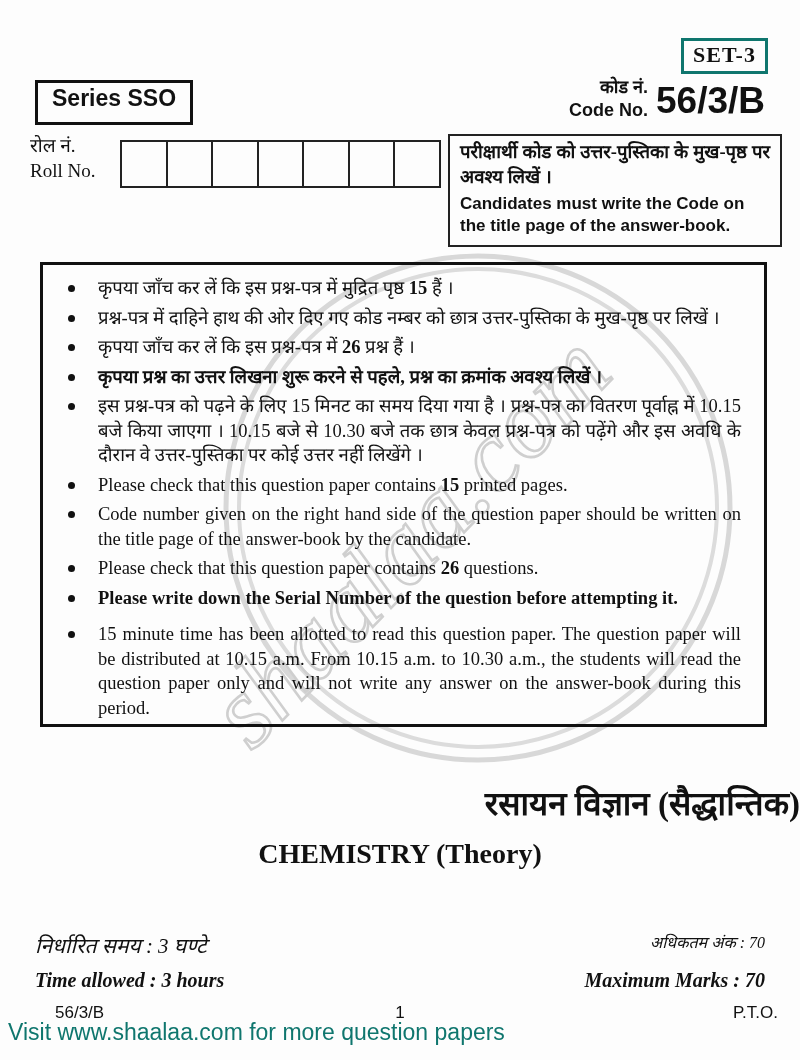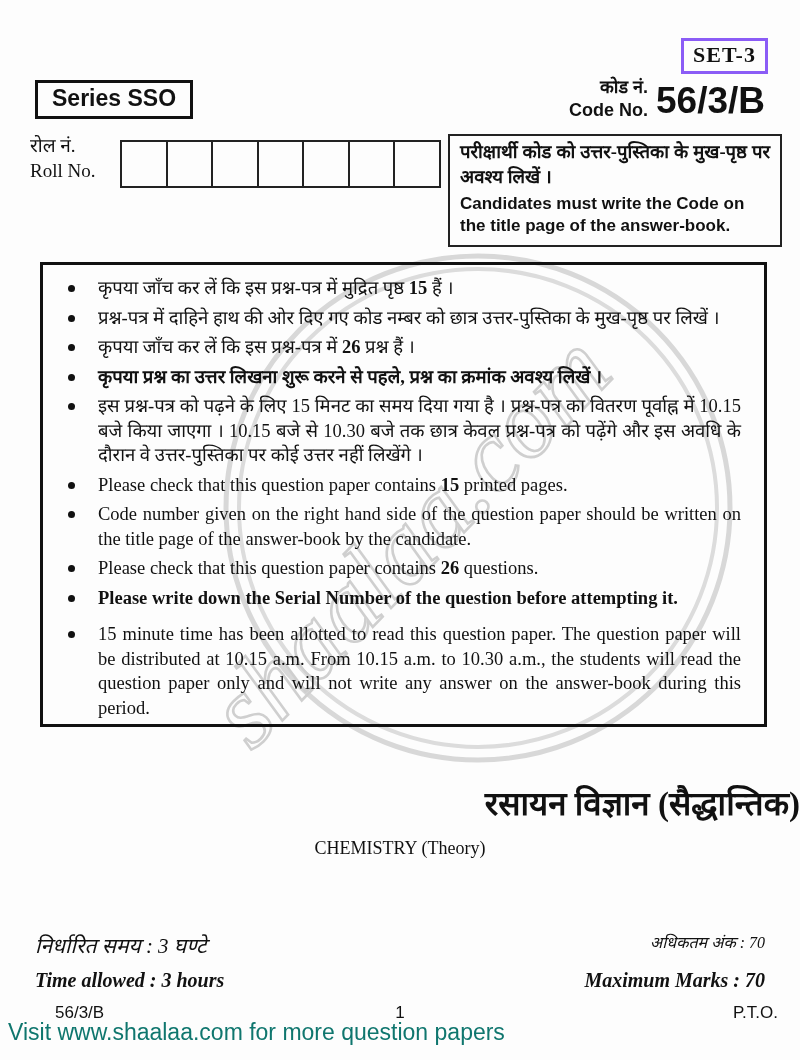--- a/index.html
+++ b/index.html
@@ -7,23 +7,23 @@
     position:relative;width:800px;height:1060px;margin:0 auto;
     background:#fdfdfd;color:#111;overflow:hidden;
     font-family:"Liberation Serif","DejaVu Serif",serif;
   }
   .sans{font-family:"Liberation Sans","DejaVu Sans",sans-serif;}
   .abs{position:absolute;}
   
   .wm{position:absolute;left:0;top:0;width:800px;height:1060px;z-index:0;pointer-events:none;}
   .content{position:relative;z-index:1;}
   
-  .set-box{left:681px;top:38px;border:3px solid #8b5cf6;padding:1px 9px 3px;
+  .set-box{left:681px;top:38px;border:3px solid #0f766e;padding:1px 9px 3px;
            font-weight:bold;font-size:22px;letter-spacing:1px;}
-  .series-box{left:35px;top:80px;border:3px solid #111;padding:2px 14px 4px;
+  .series-box{left:35px;top:80px;border:3px solid #111;padding:2px 14px 10px;
            font-weight:bold;font-size:23px;}
   .code-block{left:500px;top:76px;width:148px;text-align:right;line-height:23px;
            font-weight:bold;font-size:18px;}
   .code-value{left:656px;top:80px;font-weight:bold;font-size:37px;letter-spacing:0px;}
   
   .roll-labels{left:30px;top:133px;font-size:19px;line-height:25px;}
   .roll-cells{left:120px;top:140px;display:flex;}
   .roll-cell{width:44px;height:44px;border:2.5px solid #222;margin-left:-2.5px;background:#fdfdfd;}
   .roll-cell:first-child{margin-left:0;}
   
@@ -36,21 +36,21 @@
   .ins-list{margin:0;padding:0;list-style:none;}
   .ins-item{display:flex;margin-bottom:5px;text-align:justify;}
   .ins-item .dot{flex:none;width:33px;}
   .ins-item .dot span{display:block;width:7px;height:7px;border-radius:50%;background:#111;margin:9px 0 0 3px;}
   .ins-item .txt{flex:1;font-size:18.5px;line-height:24.5px;}
   .ins-item.bold .txt{font-weight:bold;}
   .ins-item.gap{margin-top:12px;}
   .ins-item .b{font-weight:bold;}
   
   .title-hi{left:0;top:780px;width:800px;text-align:right;font-weight:bold;font-size:33px;}
-  .title-en{left:0;top:838px;width:800px;text-align:center;font-weight:normal;font-size:18px;}
+  .title-en{left:0;top:838px;width:800px;text-align:center;font-weight:bold;font-size:28px;}
   
   .meta-hi-left{left:35px;top:931px;font-style:italic;font-size:21px;}
   .meta-hi-right{right:35px;top:931px;font-style:italic;font-size:16px;}
   .meta-en-left{left:35px;top:969px;font-style:italic;font-weight:bold;font-size:20px;}
   .meta-en-right{right:35px;top:969px;font-style:italic;font-weight:bold;font-size:20px;}
   
   .foot-code{left:55px;top:1003px;font-size:17px;}
   .foot-page{left:0;top:1003px;width:800px;text-align:center;font-size:17px;}
   .foot-pto{right:22px;top:1003px;font-size:17px;}
   .foot-visit{left:8px;top:1019px;font-size:23px;color:#0f766e;}

